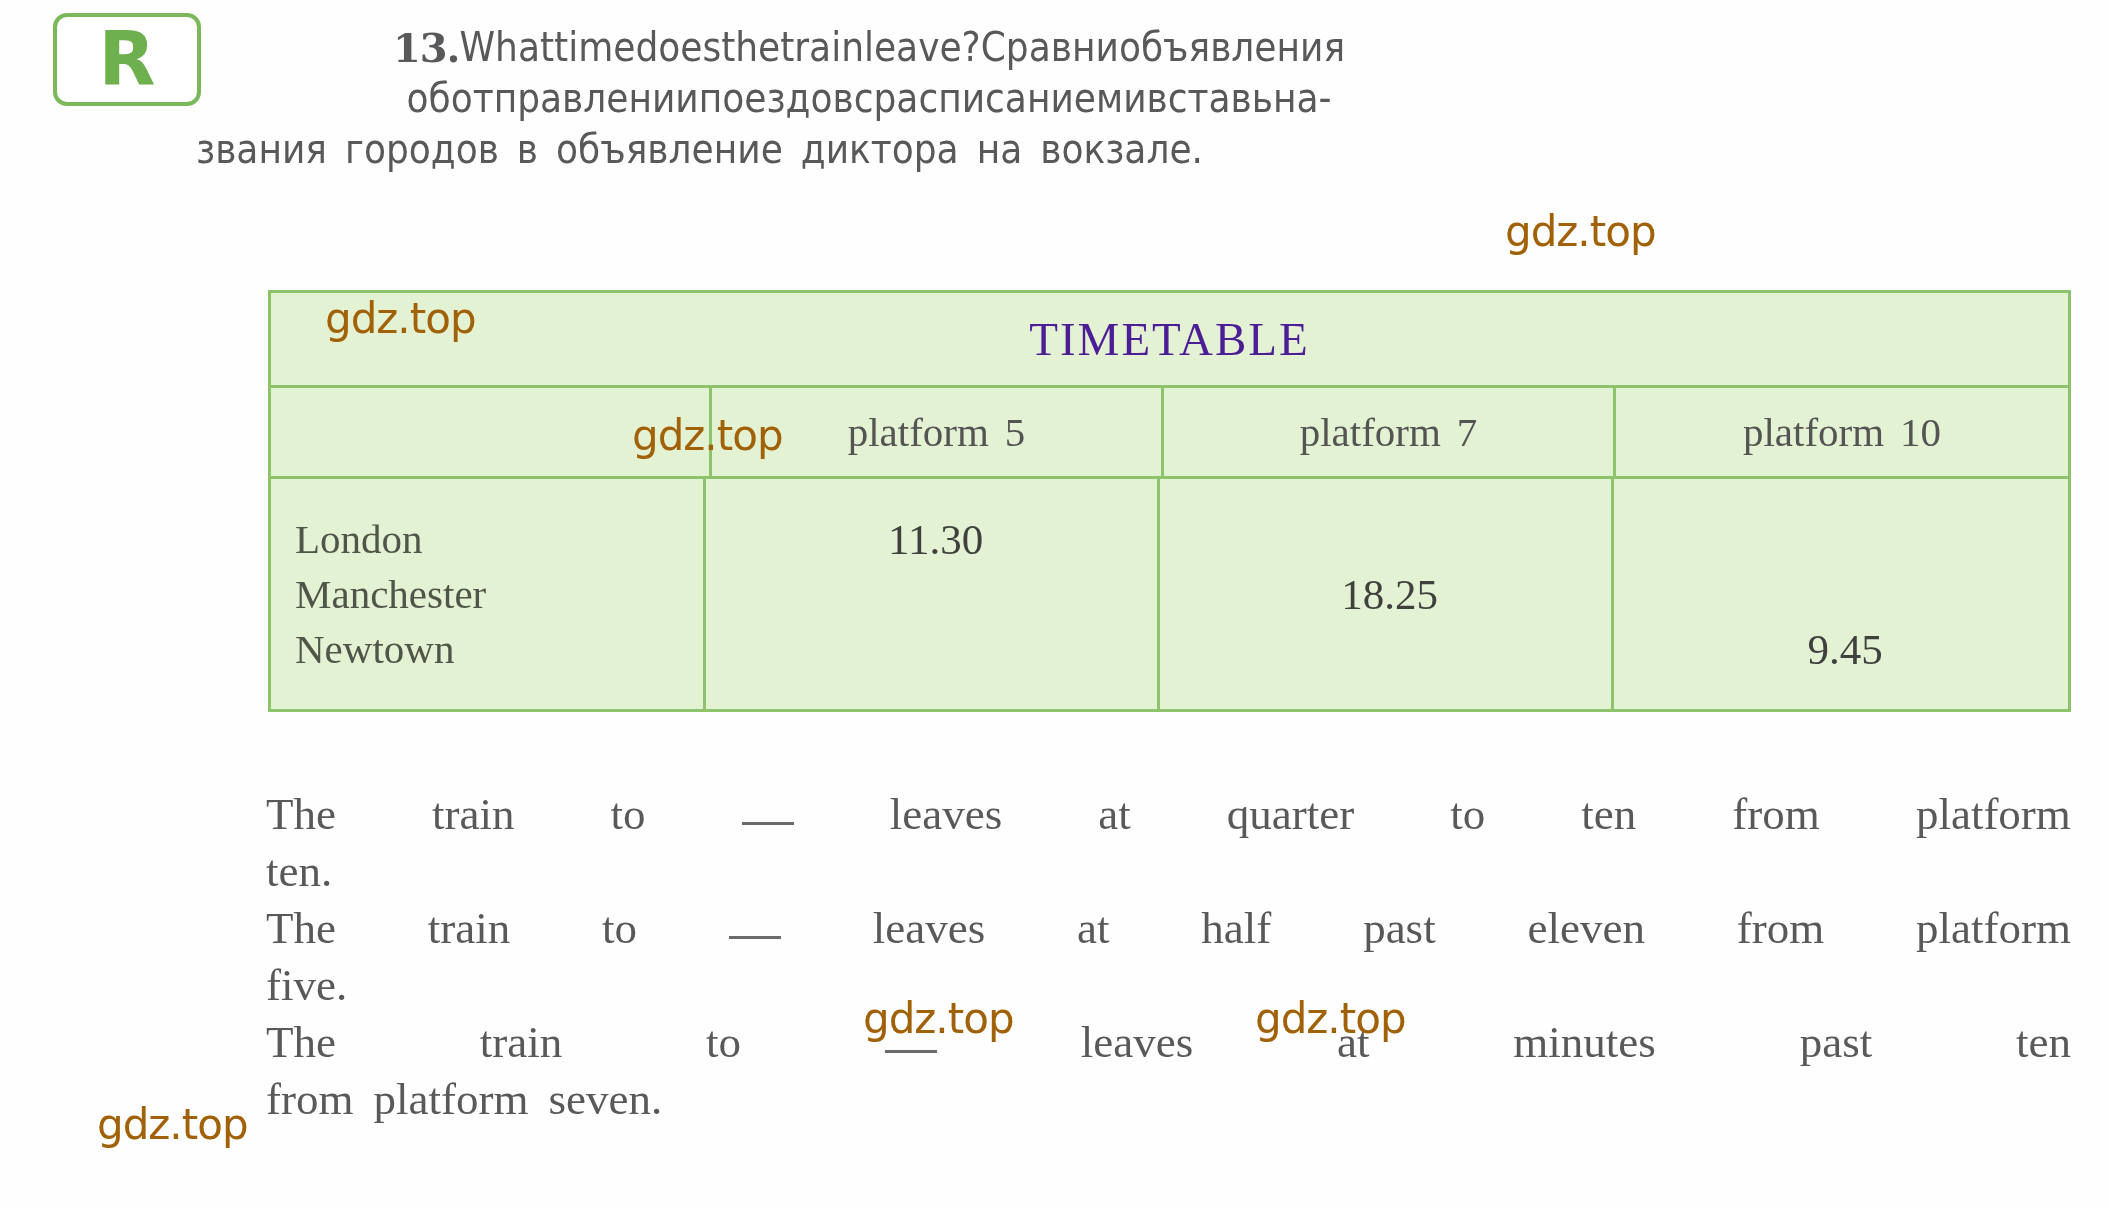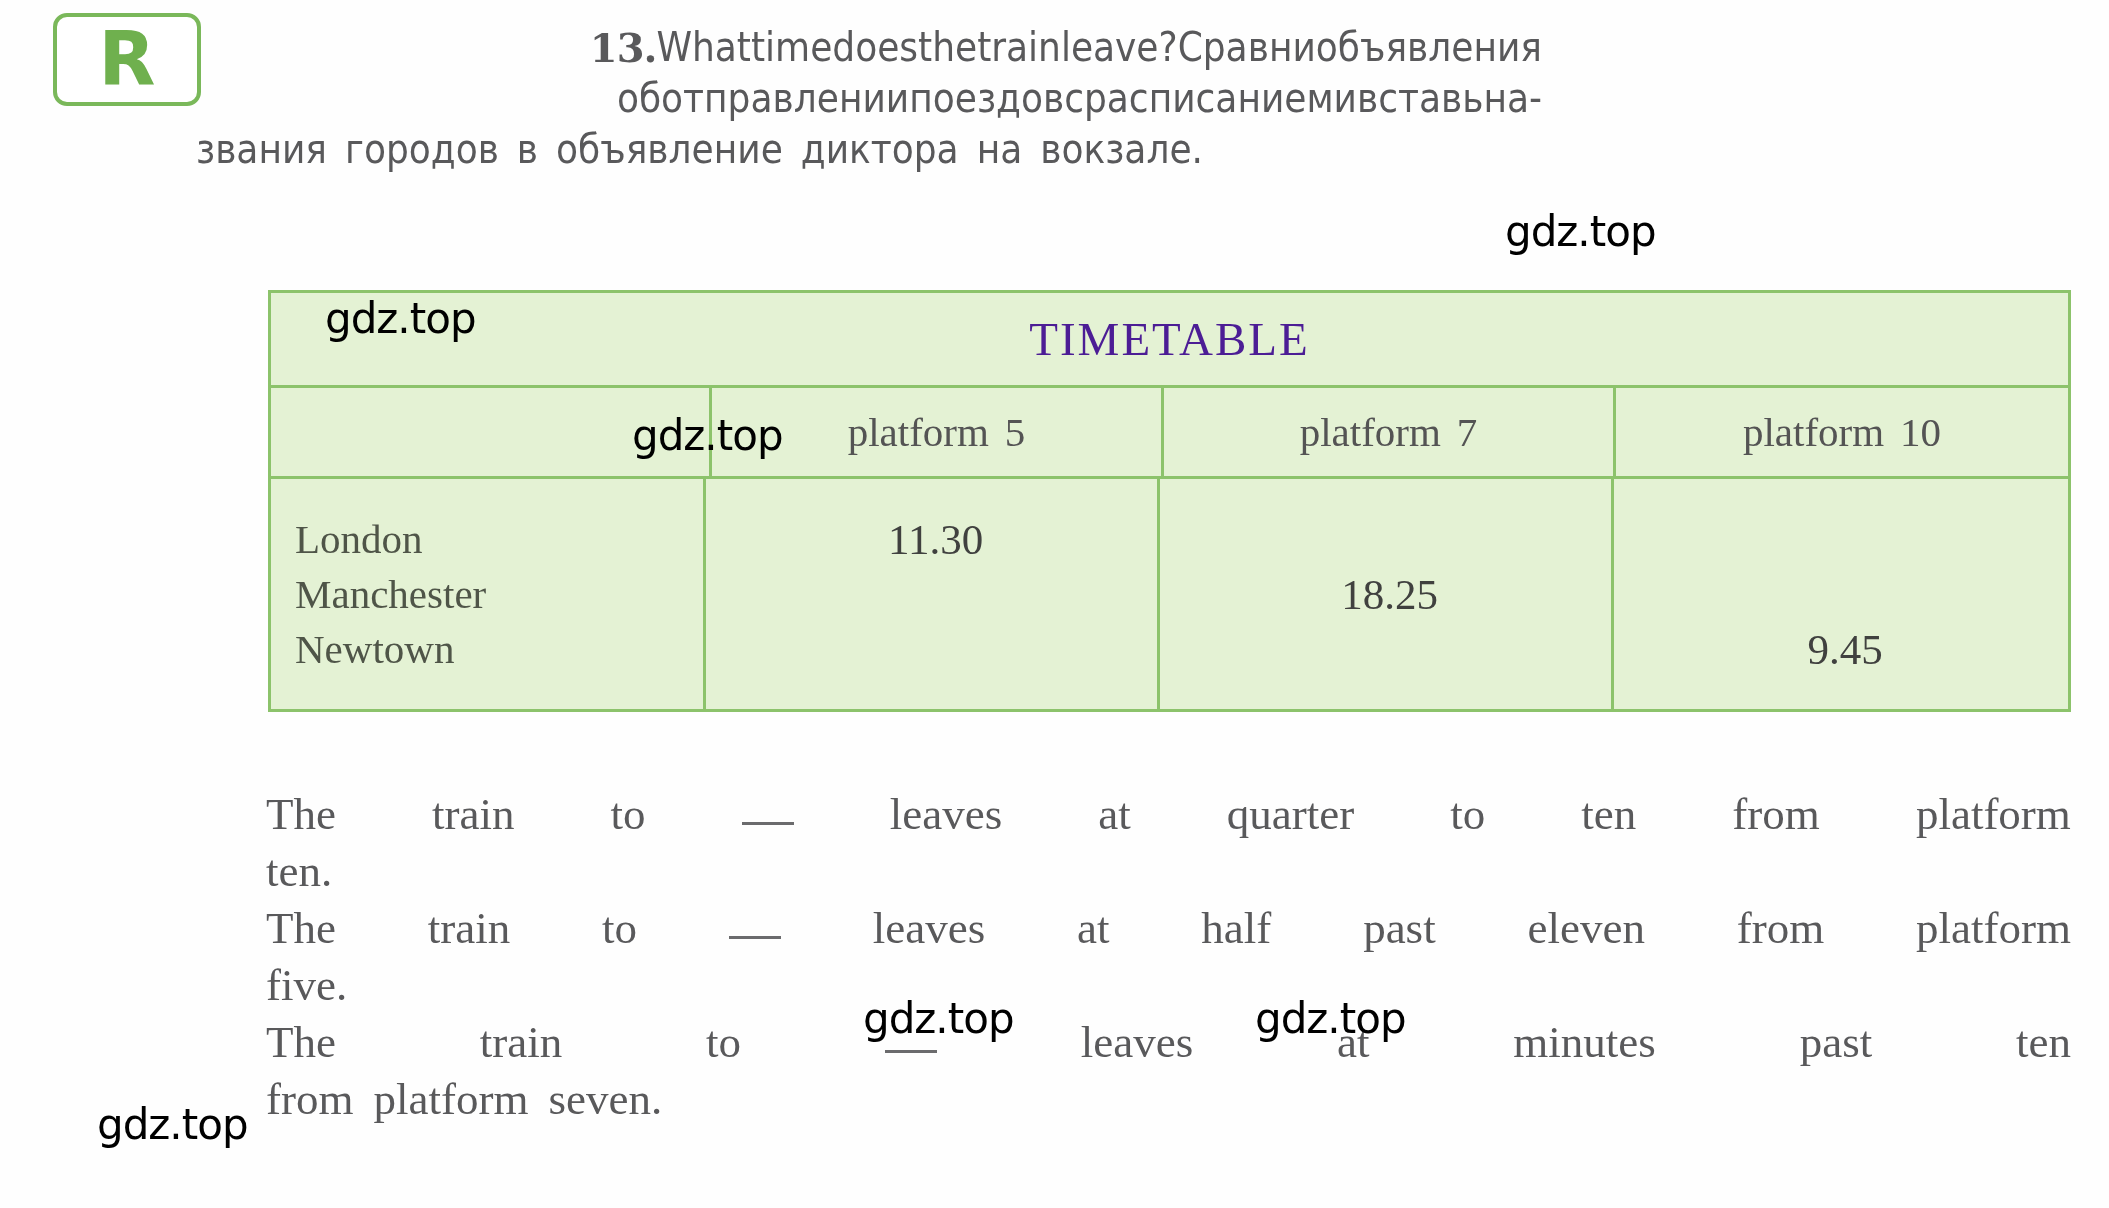--- a/index.html
+++ b/index.html
@@ -61,21 +61,21 @@
     letter-spacing: -1px;
   }
   #exercise-header .body {
     font-stretch: condensed;
   }
   .jw {
     display: inline-block;
   }
   .hline {
     display: flex;
-    justify-content: flex-end;
+    justify-content: center;
     width: 100%;
   }
   .hline.last { justify-content: flex-start; align-items: flex-end; }
   .hline.last .jw { margin-right: 18px; }
 
   
   #timetable {
     position: absolute;
     left: 268px;
     top: 290px;
@@ -182,21 +182,21 @@
     vertical-align: 4px;
     height: 26px;
   }
 
   
   .wm {
     position: absolute;
     font-family: "DejaVu Sans", sans-serif;
     font-size: 42px;
     font-weight: 400;
-    color: #000000;
+    color: #a16207;
     white-space: nowrap;
     letter-spacing: -1px;
   }
 </style>
 </head>
 <body>
 
 <div id="r-badge">
   <div class="glyph">R</div>
 </div>

